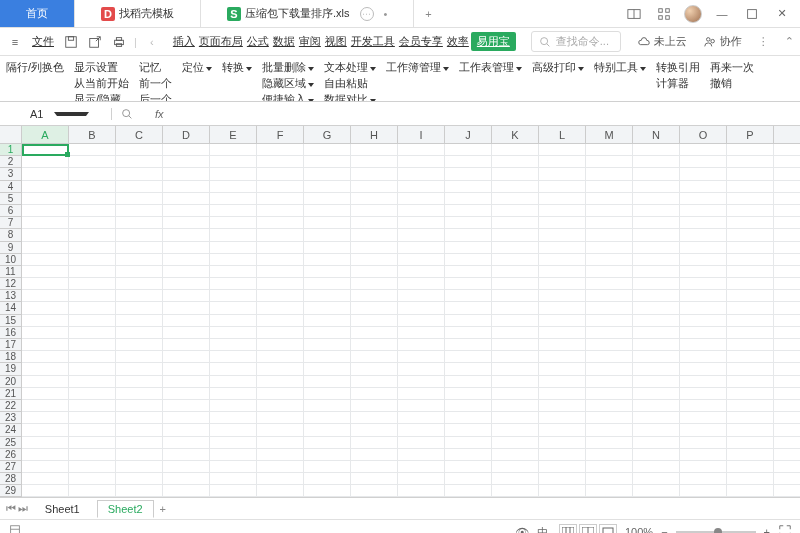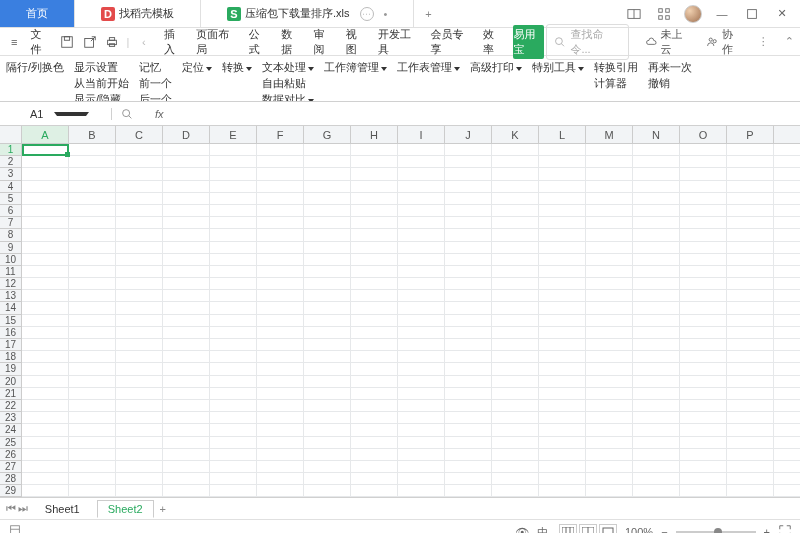--- a/index.html
+++ b/index.html
@@ -15,23 +15,23 @@
 .tab-comment { width:14px; height:14px; border-radius:50%; border:1px solid #bbb; display:inline-flex; align-items:center; justify-content:center; font-size:9px; color:#bbb; margin-left:6px;}
 .tab-add { width: 28px; display: flex; align-items: center; justify-content: center; color: #888; }
 .titlebar-right { margin-left: auto; display: flex; align-items: center; gap: 10px; padding-right: 8px; }
 .win-btn { width: 20px; height: 20px; display: flex; align-items: center; justify-content: center; color: #666; }
 .avatar { width: 18px; height: 18px; border-radius: 50%; background: radial-gradient(circle at 30% 30%, #f0d0b0, #a07050); border:1px solid #ccc;}
 
 
 .menubar { height: 28px; display: flex; align-items: center; padding: 0 6px; gap: 2px; border-bottom: 1px solid #e0e0e0; }
 .menu-left { display: flex; align-items: center; gap: 6px; }
 .menu-icon { width: 18px; height: 18px; display: flex; align-items: center; justify-content: center; color: #555; }
-.menu-items { display: flex; align-items: flex-start; gap: 8px; margin-left: 8px; }
-.menu-item { padding: 2px 2px; color: #333; }
-.menu-item.hl { background: #2aaa5f; color: #fff; padding: 2px 0; border-radius: 2px; }
+.menu-items { display: flex; align-items: flex-start; margin-left: 8px; }
+.menu-item { padding: 2px 2px; color: #333; text-decoration: underline; }
+.menu-item.hl { background: #2aaa5f; color: #fff; padding: 2px 6px; border-radius: 2px; }
 .menubar-right { margin-left: auto; display: flex; align-items: center; gap: 16px; }
 .search-box { display: flex; align-items: center; gap: 4px; border: 1px solid #ddd; border-radius: 3px; padding: 2px 6px; color: #aaa; width: 90px; }
 .cloud-btn { display: flex; align-items: center; gap: 3px; color: #555; }
 .share-btn { background: #2aaa5f; color: #fff; padding: 3px 8px; border-radius: 3px; display: flex; align-items: center; gap: 4px; }
 .caret-down { width: 0; height: 0; border-left: 3px solid transparent; border-right: 3px solid transparent; border-top: 4px solid currentColor; display: inline-block; margin-left: 2px; }
 
 
 .ribbon { height: 46px; display: flex; align-items: flex-start; padding: 4px 6px; gap: 10px; border-bottom: 1px solid #d0d0d0; overflow: hidden; }
 .ribbon-group { display: flex; flex-direction: column; gap: 2px; }
 .ribbon-label { color: #333; line-height: 14px; white-space: nowrap; }
@@ -198,20 +198,25 @@
     <span class="ribbon-label">记忆</span>
     <span class="ribbon-label">前一个</span>
     <span class="ribbon-label">后一个</span>
   </div>
   <div class="ribbon-group ribbon-single">
       <span class="ribbon-label"><span>定位</span><span class="caret-down"></span></span>
     </div>
   <div class="ribbon-group ribbon-single">
       <span class="ribbon-label"><span>转换</span><span class="caret-down"></span></span>
     </div>
+  <div class="ribbon-group">
+    <span class="ribbon-label"><span>批量删除</span><span class="caret-down"></span></span>
+    <span class="ribbon-label"><span>隐藏区域</span><span class="caret-down"></span></span>
+    <span class="ribbon-label"><span>便捷输入</span><span class="caret-down"></span></span>
+  </div>
   <div class="ribbon-group">
     <span class="ribbon-label"><span>文本处理</span><span class="caret-down"></span></span>
     <span class="ribbon-label">自由粘贴</span>
     <span class="ribbon-label"><span>数据对比</span><span class="caret-down"></span></span>
   </div>
   <div class="ribbon-group ribbon-single">
       <span class="ribbon-label"><span>工作簿管理</span><span class="caret-down"></span></span>
     </div>
   <div class="ribbon-group ribbon-single">
       <span class="ribbon-label"><span>工作表管理</span><span class="caret-down"></span></span>

